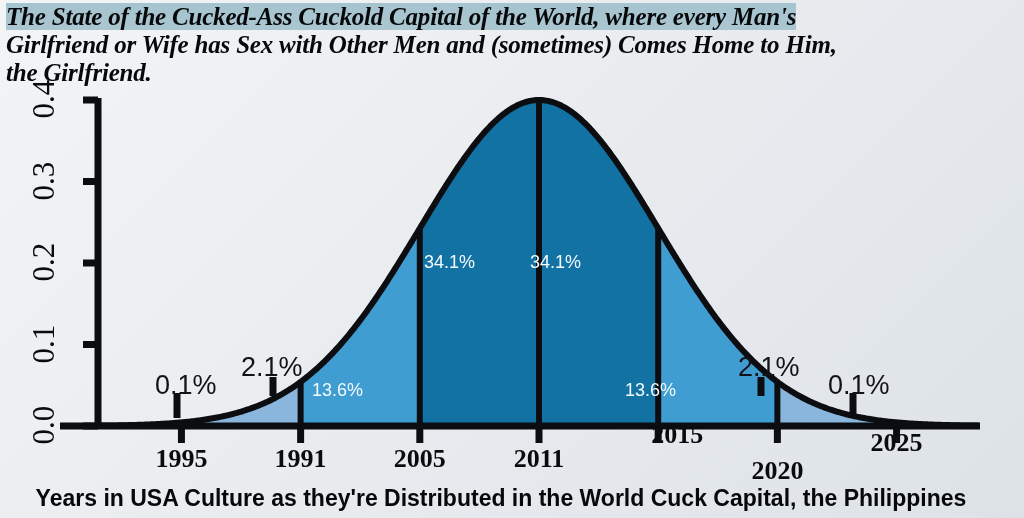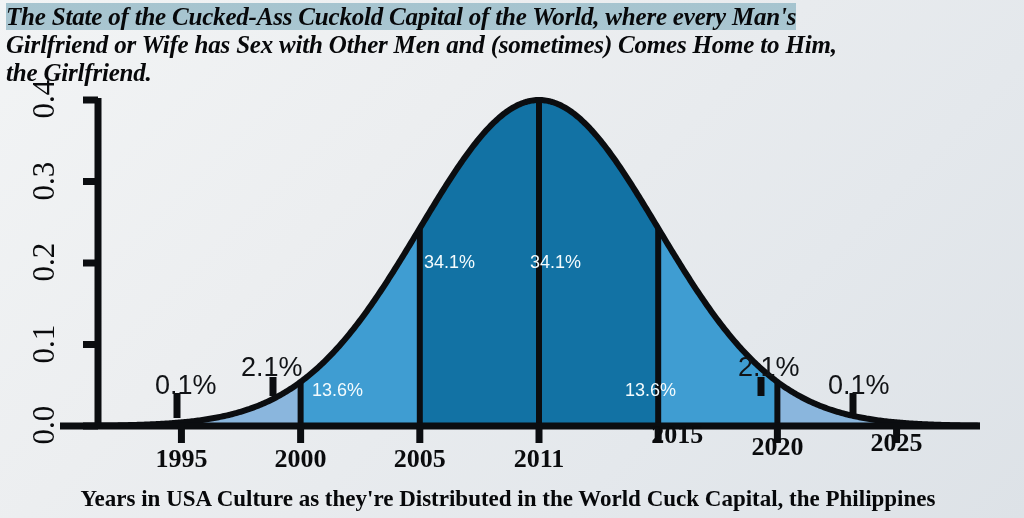--- a/index.html
+++ b/index.html
@@ -105,25 +105,25 @@
     font-family: "Liberation Sans", "DejaVu Sans", sans-serif;
     font-size: 18px;
     color: #f4fbfd;
     white-space: nowrap;
     z-index: 25;
   }
 
   
   .caption {
     position: absolute;
-    left: 16px;
+    left: 9px;
     bottom: 6px;
     width: 984px;
     text-align: center;
-    font-family: Liberation Serif, serif;
+    font-family: Liberation Sans, sans-serif;
     font-weight: bold;
     font-size: 23px;
     color: #07080a;
     white-space: nowrap;
     z-index: 30;
   }
 </style>
 </head>
 <body>
 
@@ -199,25 +199,25 @@
   <div id="ylabels">
       <div class="ytick" style="left: 9px; top: 407px;">0.0</div>
       <div class="ytick" style="left: 9px; top: 325.5px;">0.1</div>
       <div class="ytick" style="left: 9px; top: 244px;">0.2</div>
       <div class="ytick" style="left: 9px; top: 162.5px;">0.3</div>
       <div class="ytick" style="left: 9px; top: 81px;">0.4</div>
     </div>
 
   <div id="xlabels">
       <div class="xtick" style="left: 136.432px; top: 444px;">1995</div>
-      <div class="xtick" style="left: 255.622px; top: 444px;">2000</div>
+      <div class="xtick" style="left: 255.622px; top: 444px;">1991</div>
       <div class="xtick" style="left: 374.811px; top: 444px;">2005</div>
       <div class="xtick" style="left: 494px; top: 444px;">2011</div>
       <div class="xtick" style="left: 613.189px; top: 420px; text-align: right;">2015</div>
-      <div class="xtick" style="left: 732.378px; top: 432px;">2020</div>
+      <div class="xtick" style="left: 732.378px; top: 456px;">2020</div>
       <div class="xtick" style="left: 851.568px; top: 428px; font-family: Liberation Serif, serif;">2025</div>
     </div>
 
   <div id="pctlabels">
       <div class="pct-out" style="left: 155px; top: 370px;">0.1%</div>
       <div class="pct-out" style="left: 241px; top: 352px;">2.1%</div>
       <div class="pct-in" style="left: 312px; top: 380px;">13.6%</div>
       <div class="pct-in" style="left: 424px; top: 252px;">34.1%</div>
       <div class="pct-in" style="left: 530px; top: 252px;">34.1%</div>
       <div class="pct-in" style="left: 625px; top: 380px;">13.6%</div>

